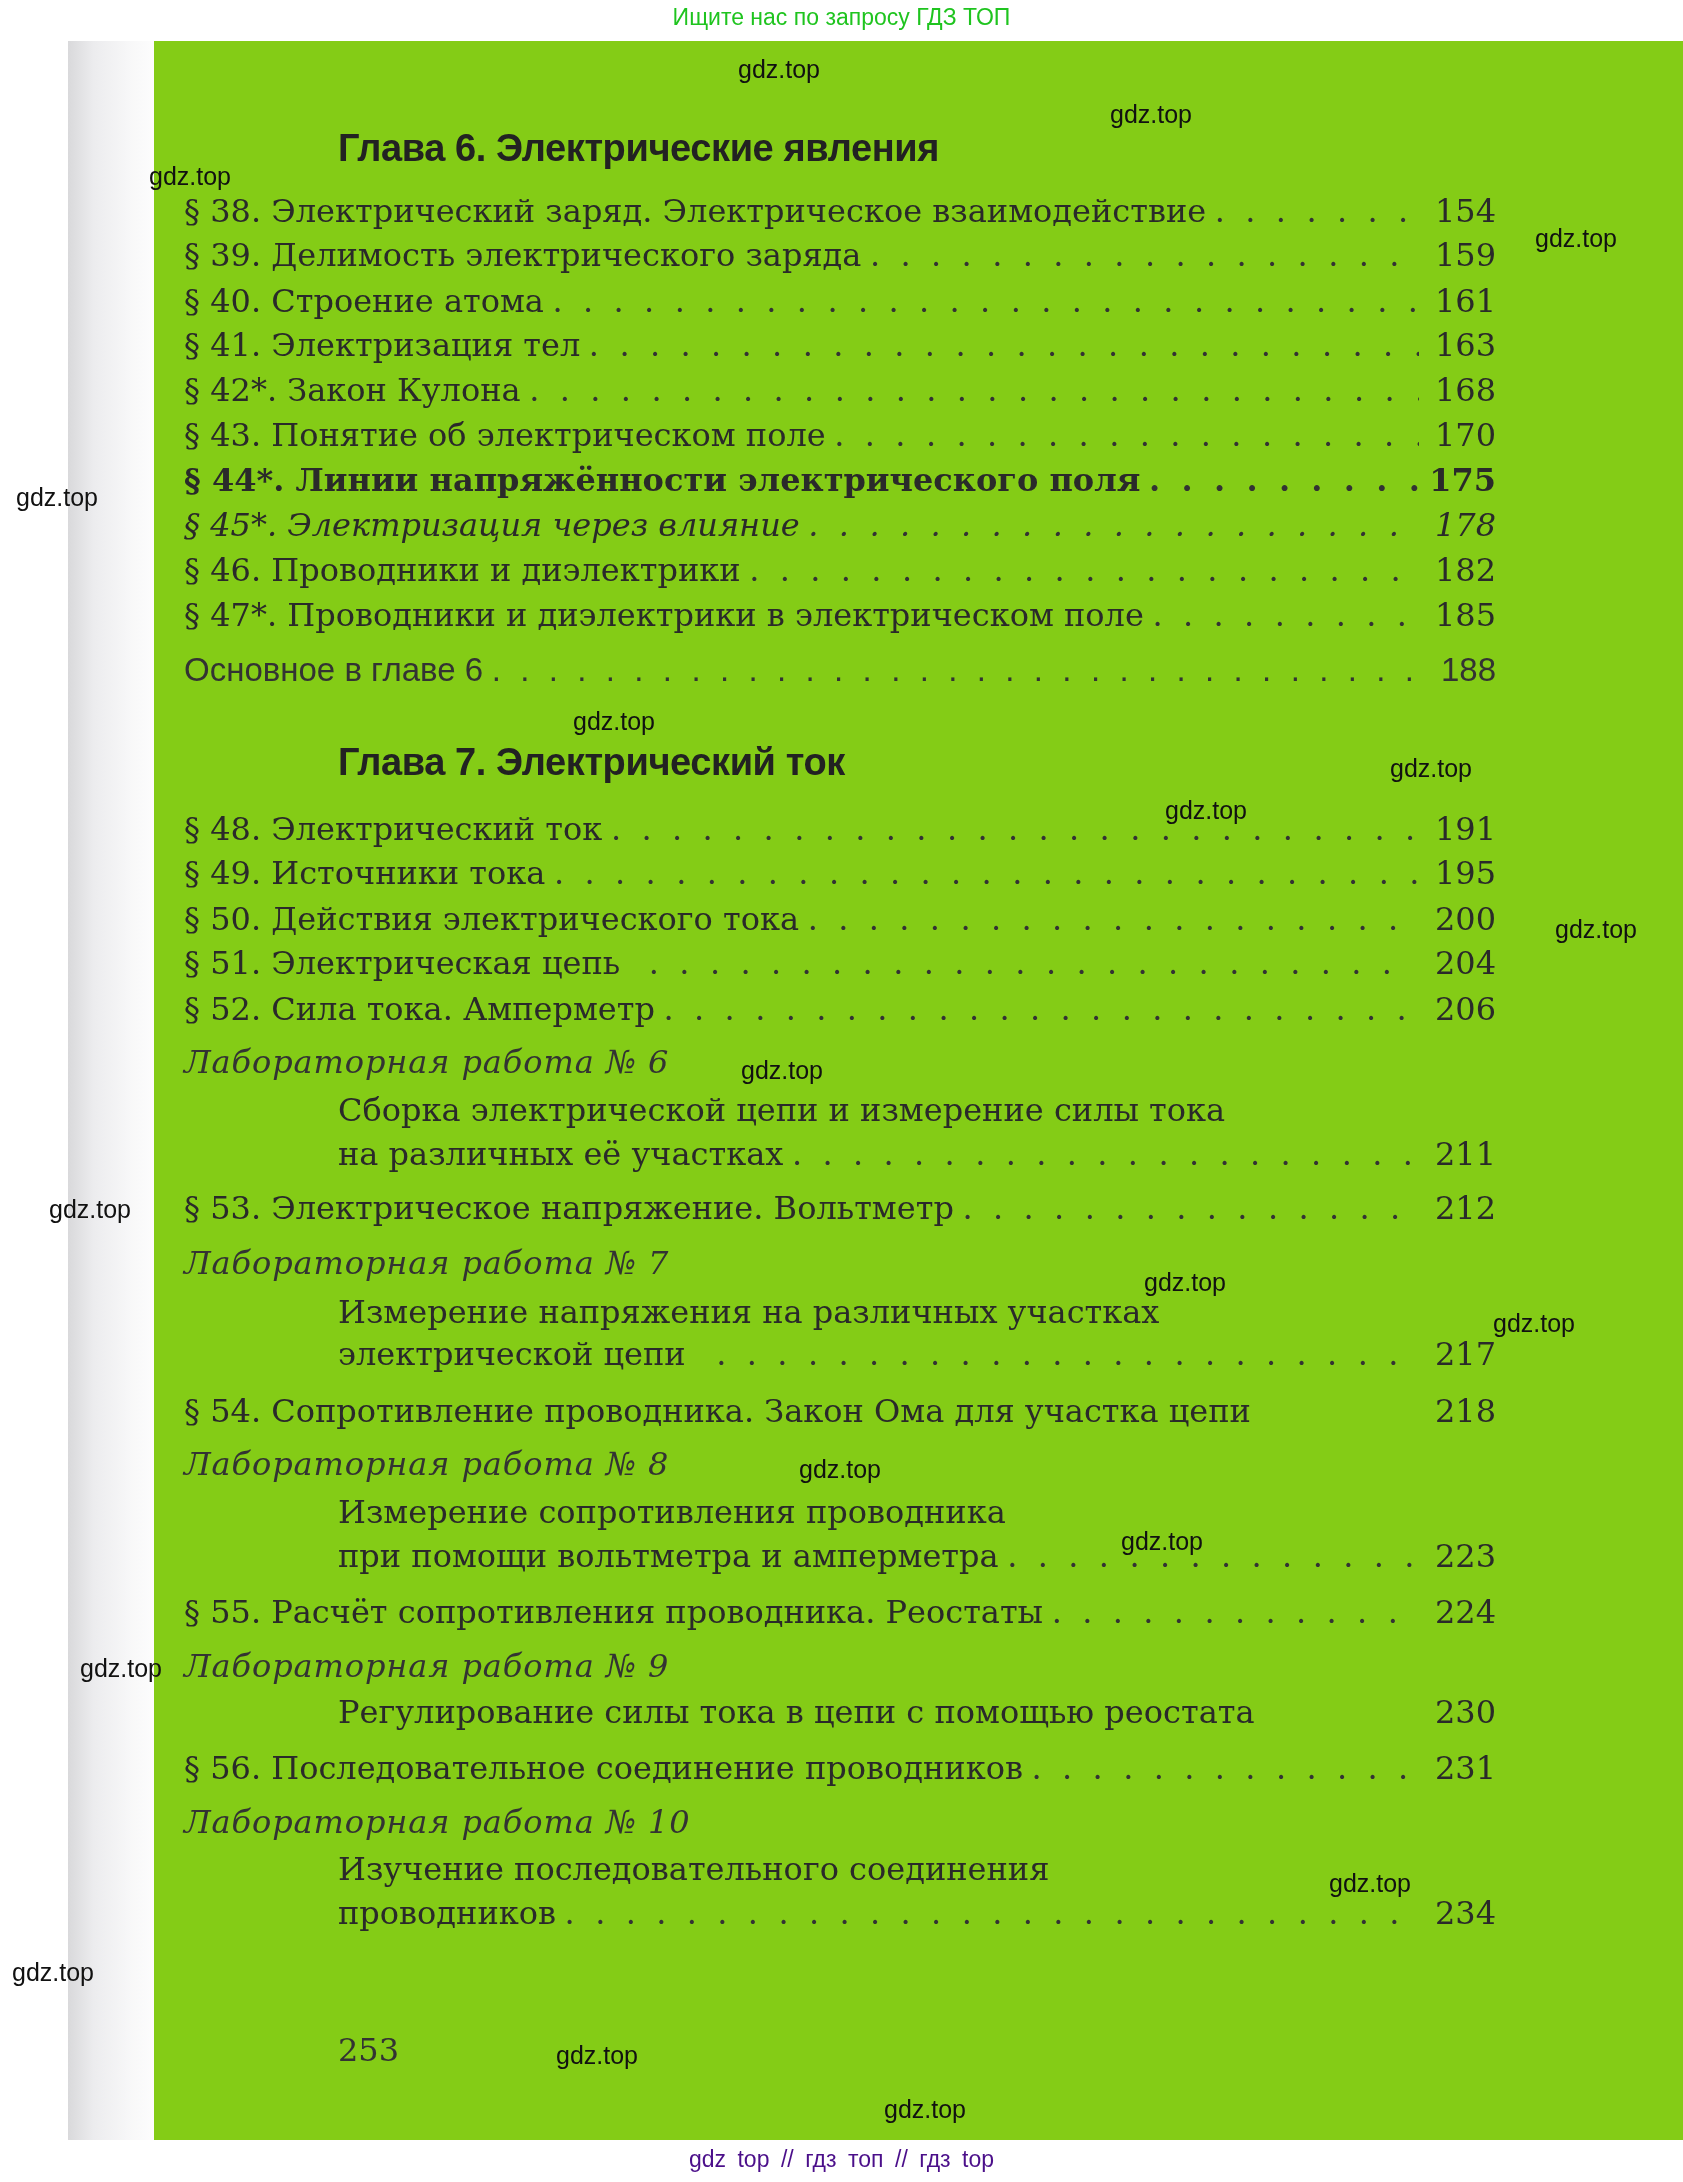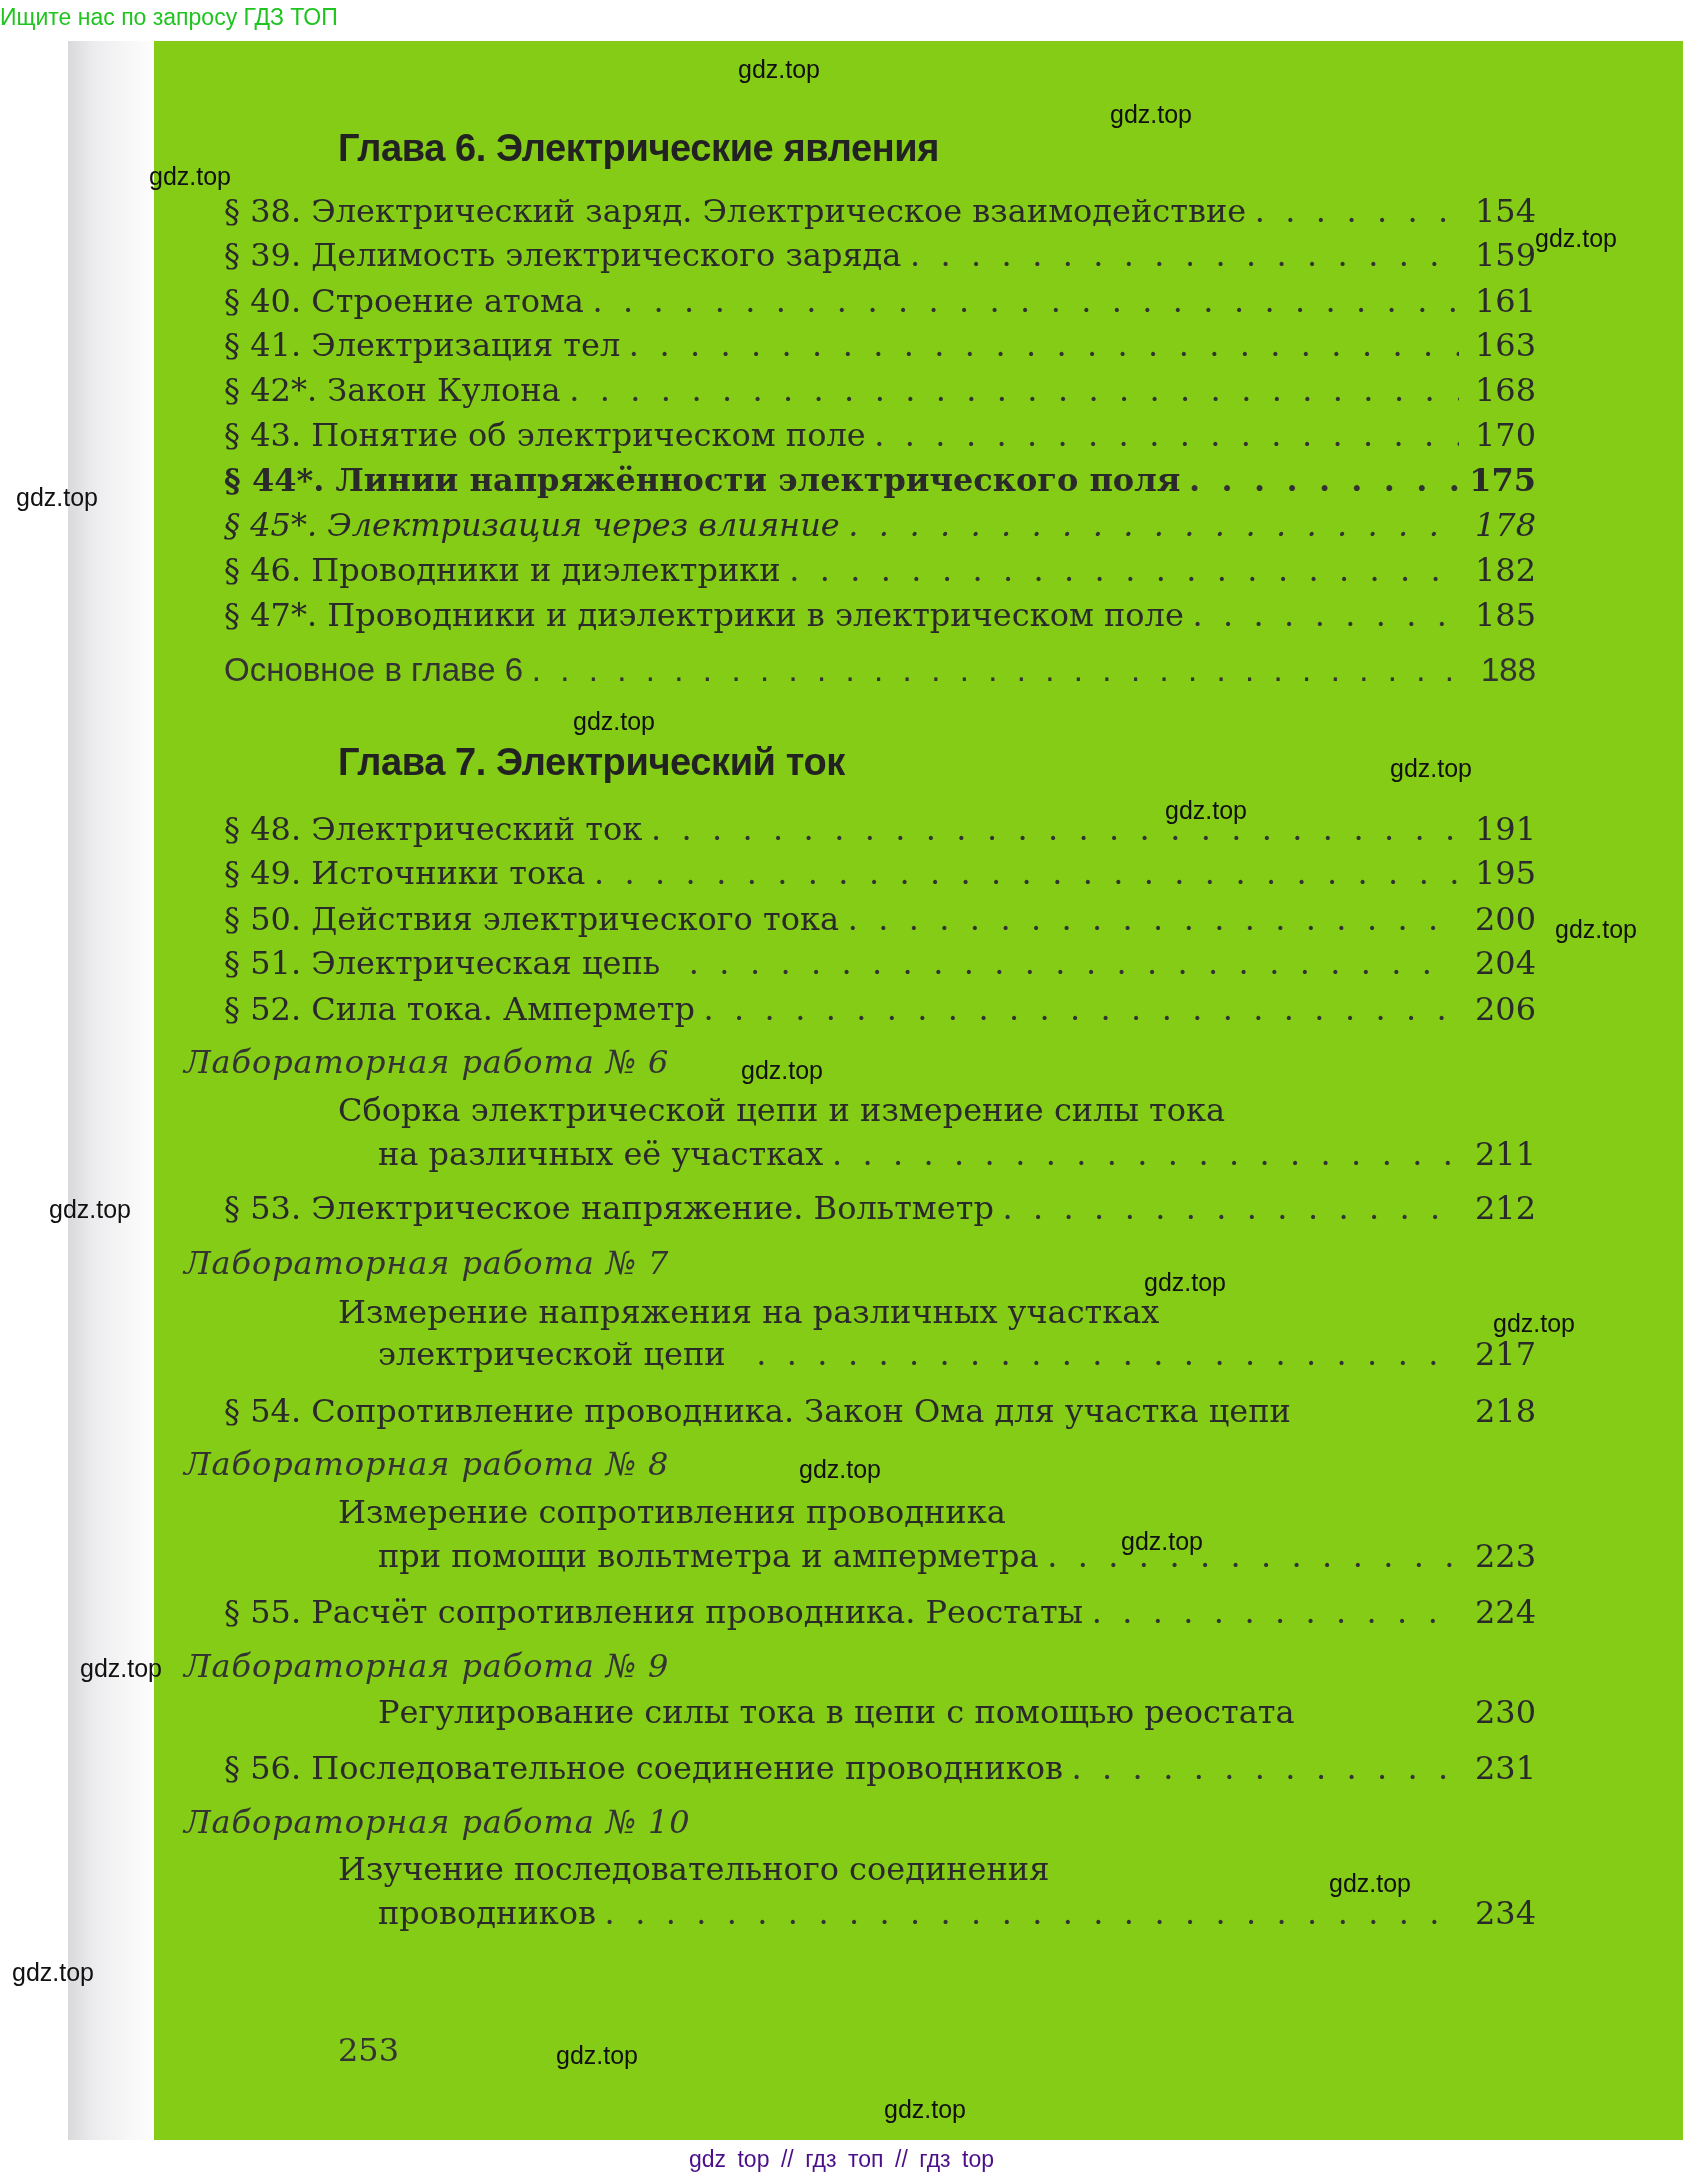--- a/index.html
+++ b/index.html
@@ -3,21 +3,21 @@
 <meta charset="utf-8">
 <style>
   html, body { margin:0; padding:0; }
   body {
     width:1683px; height:2182px; position:relative; overflow:hidden;
     background:#ffffff;
     font-family:"DejaVu Serif", serif;
   }
   .top-banner {
     position:absolute; left:0; top:0; width:1683px; height:38px;
-    text-align:left; line-height:34px;
+    text-align:center; line-height:34px;
     font-family:"Liberation Sans", sans-serif; font-size:23px;
     color:#1fc41f;
   }
   .page {
     position:absolute; left:68px; top:41px; width:1615px; height:2099px;
     background:#84cc16;
   }
   .gutter {
     position:absolute; left:0; top:0; width:86px; height:100%;
     background:linear-gradient(to right, #d9d9db 0%, #ececee 30%, #f7f7f8 70%, #fdfdfd 100%);
@@ -27,21 +27,20 @@
     position:absolute; left:270px;
     font-family:"Liberation Sans", sans-serif; font-weight:bold;
     font-size:38px; color:#222;
     letter-spacing:-0.4px;
   }
   .row {
     position:absolute; left:116px; width:1312px; height:45px;
     display:flex; align-items:baseline;
     font-family:"DejaVu Serif", serif; font-size:32px; color:#2a2a2a;
     white-space:nowrap;
-    margin-left:40px;
   }
   .row.indent { left:270px; width:1158px; }
   .row .t { flex:0 0 auto; }
   .row .dots {
     flex:1 1 auto; overflow:hidden; margin:0 8.6px;
     letter-spacing:5.1px; color:#333;
   }
   .row .dots::before { content:". . . . . . . . . . . . . . . . . . . . . . . . . . . . . . . . . . . . . . . . . . . . . . . . . . . . . . . . . . . . . . . . . . . . . . . . . . ."; }
   .row .nodots { flex:1 1 auto; }
   .row .p { flex:0 0 auto; width:68px; text-align:right; }

